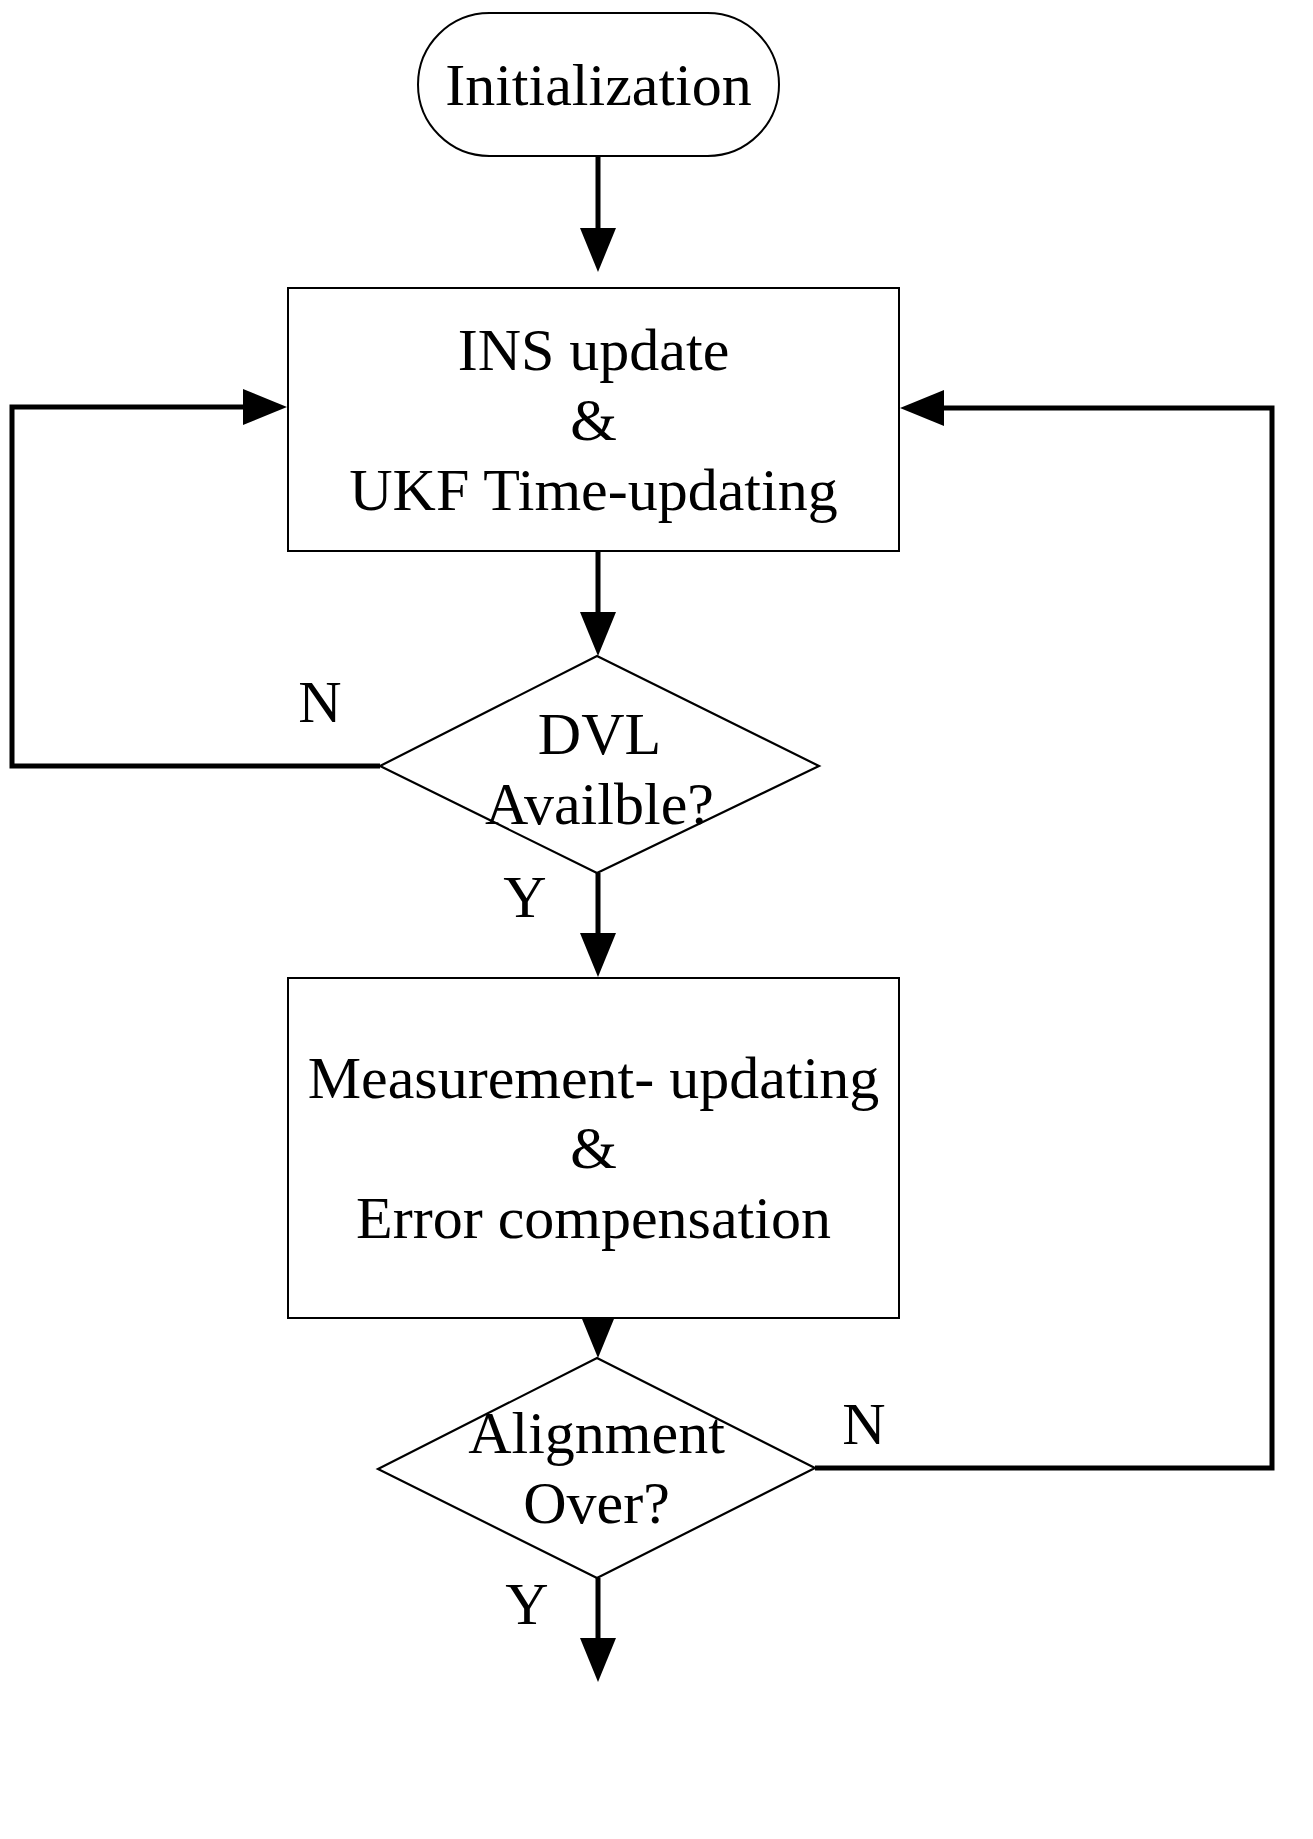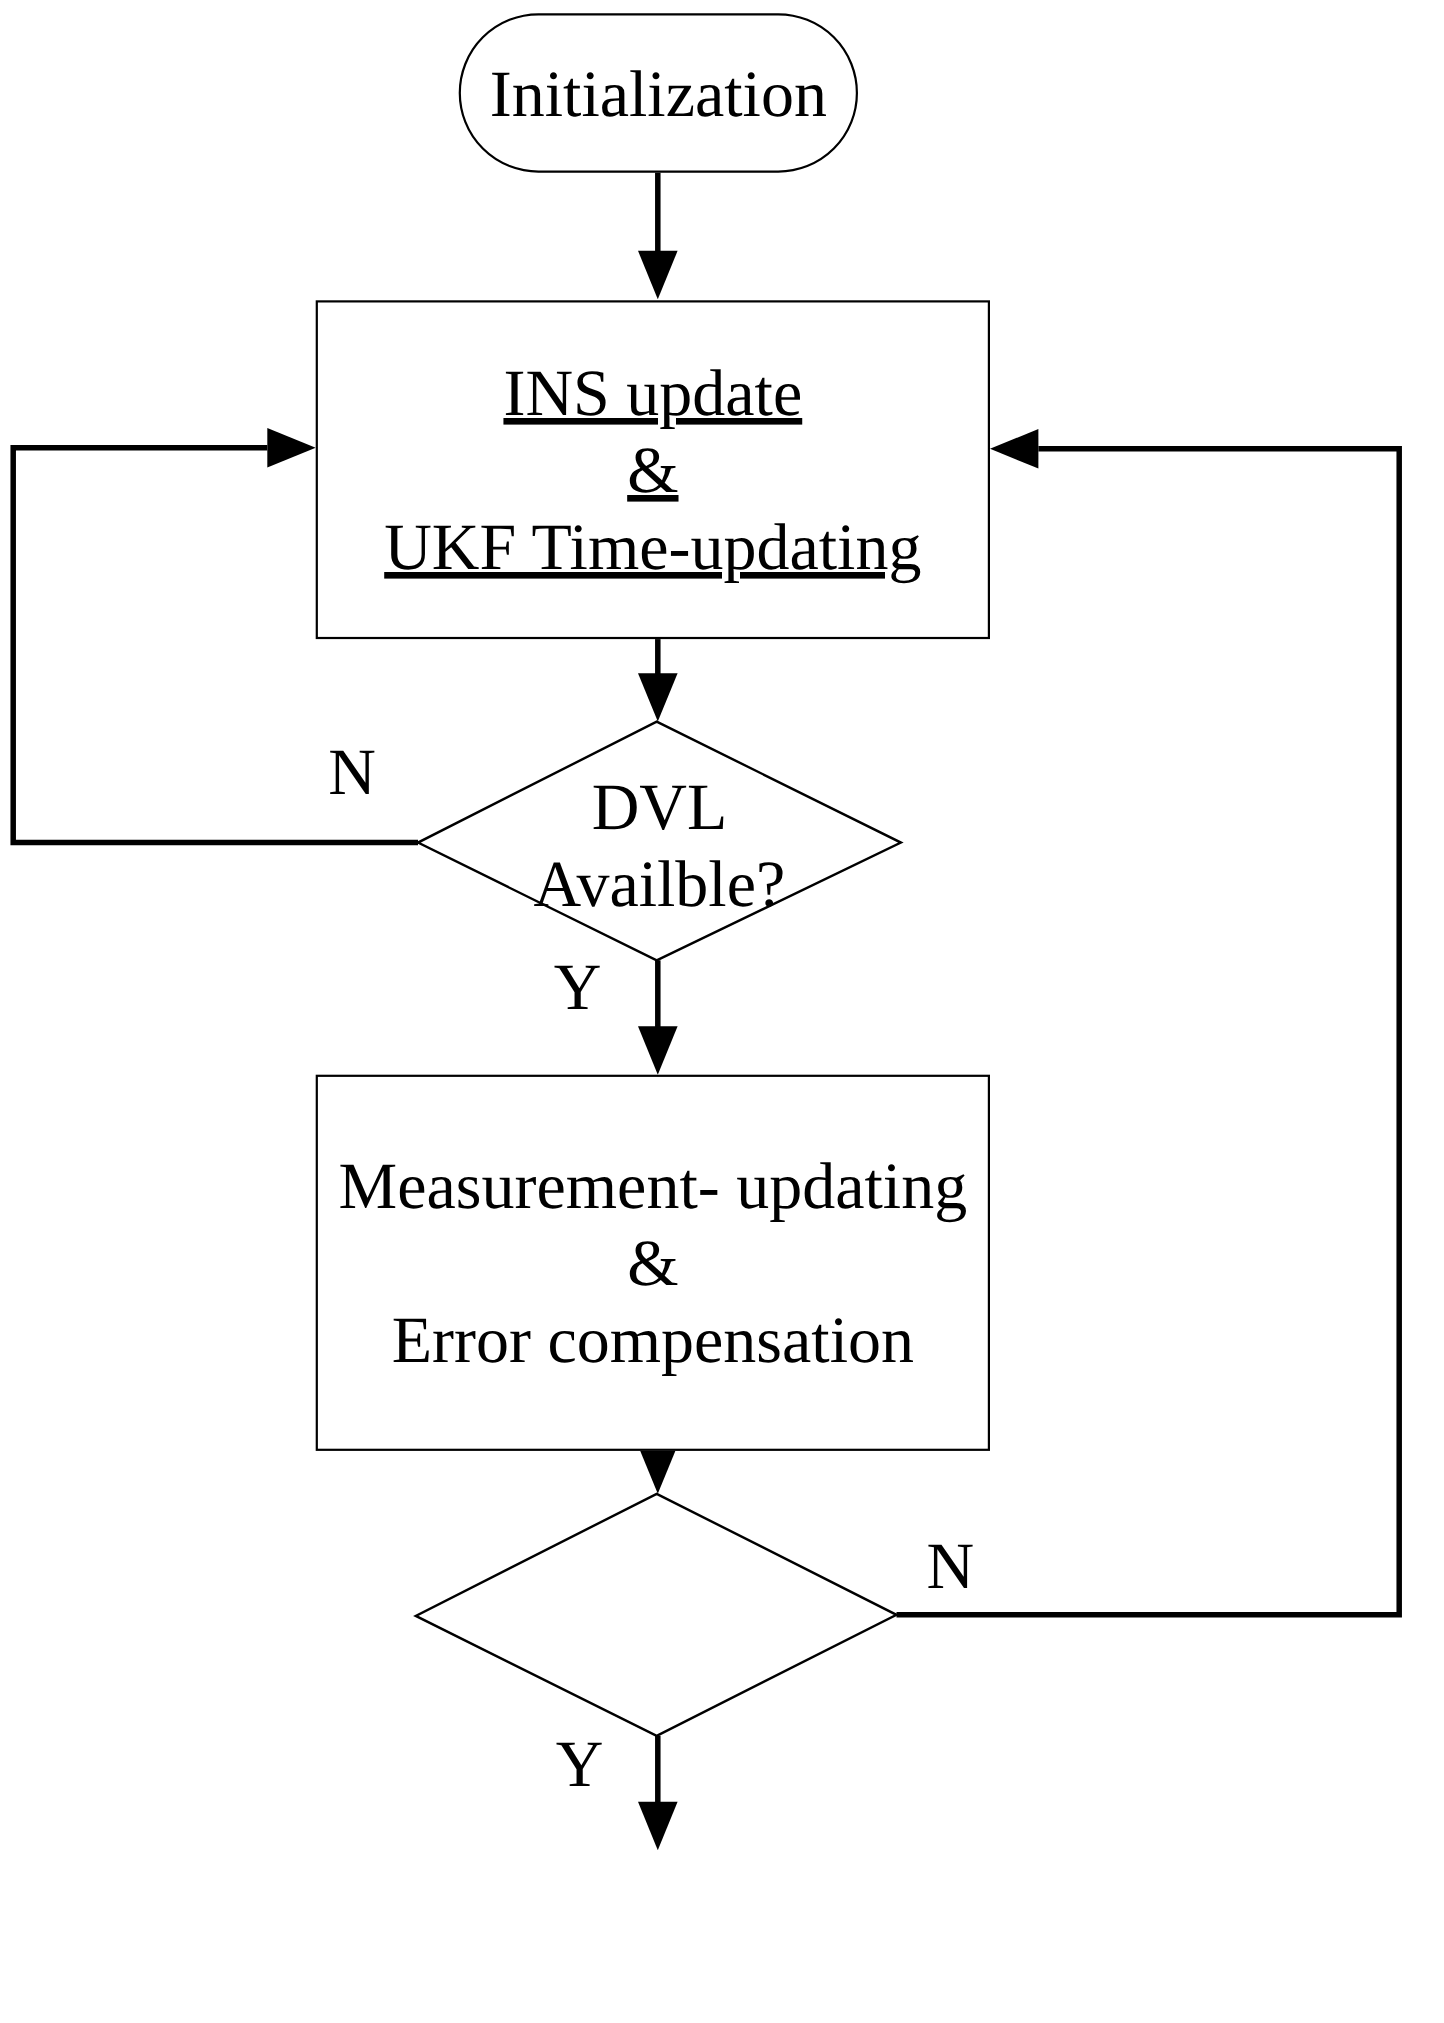--- a/index.html
+++ b/index.html
@@ -52,21 +52,21 @@
     background: transparent;
     border: none;
   }
   .elabel {
     position: absolute;
     transform: translate(-50%, -50%);
     font-size: 60px;
     line-height: 1;
   }
   #n-init  { left: 417px; top: 12px;   width: 363px; height: 145px; }
-  #n-ins   { left: 287px; top: 273px;  width: 613px; height: 308px; text-decoration: underline; }
+  #n-ins   { left: 287px; top: 287px;  width: 613px; height: 265px; }
   #n-meas  { left: 287px; top: 977px;  width: 613px; height: 342px; }
   #n-end   { left: 415px; top: 1682px; width: 368px; height: 146px; }
   #t-dvl   { left: 380px; top: 660px;  width: 439px; height: 217px; }
   #t-align { left: 378px; top: 1358px; width: 437px; height: 220px; }
   #l-dvl-n   { left: 320px; top: 702px; }
   #l-dvl-y   { left: 525px; top: 897px; }
   #l-align-n { left: 864px; top: 1424px; }
   #l-align-y { left: 527px; top: 1604px; }
 </style>
 </head>
@@ -129,20 +129,24 @@
     <span>DVL
 Availble?</span>
   </div>
 
   <div class="node" id="n-meas">
     <span>Measurement- updating
 &amp;
 Error compensation</span>
   </div>
 
+  <div class="diamond-text" id="t-align">
+    <span>Alignment
+Over?</span>
+  </div>
 
 
   <span class="elabel" id="l-dvl-n">N</span>
   <span class="elabel" id="l-dvl-y">Y</span>
   <span class="elabel" id="l-align-n">N</span>
   <span class="elabel" id="l-align-y">Y</span>
 
 </div>
 
 </body></html>

